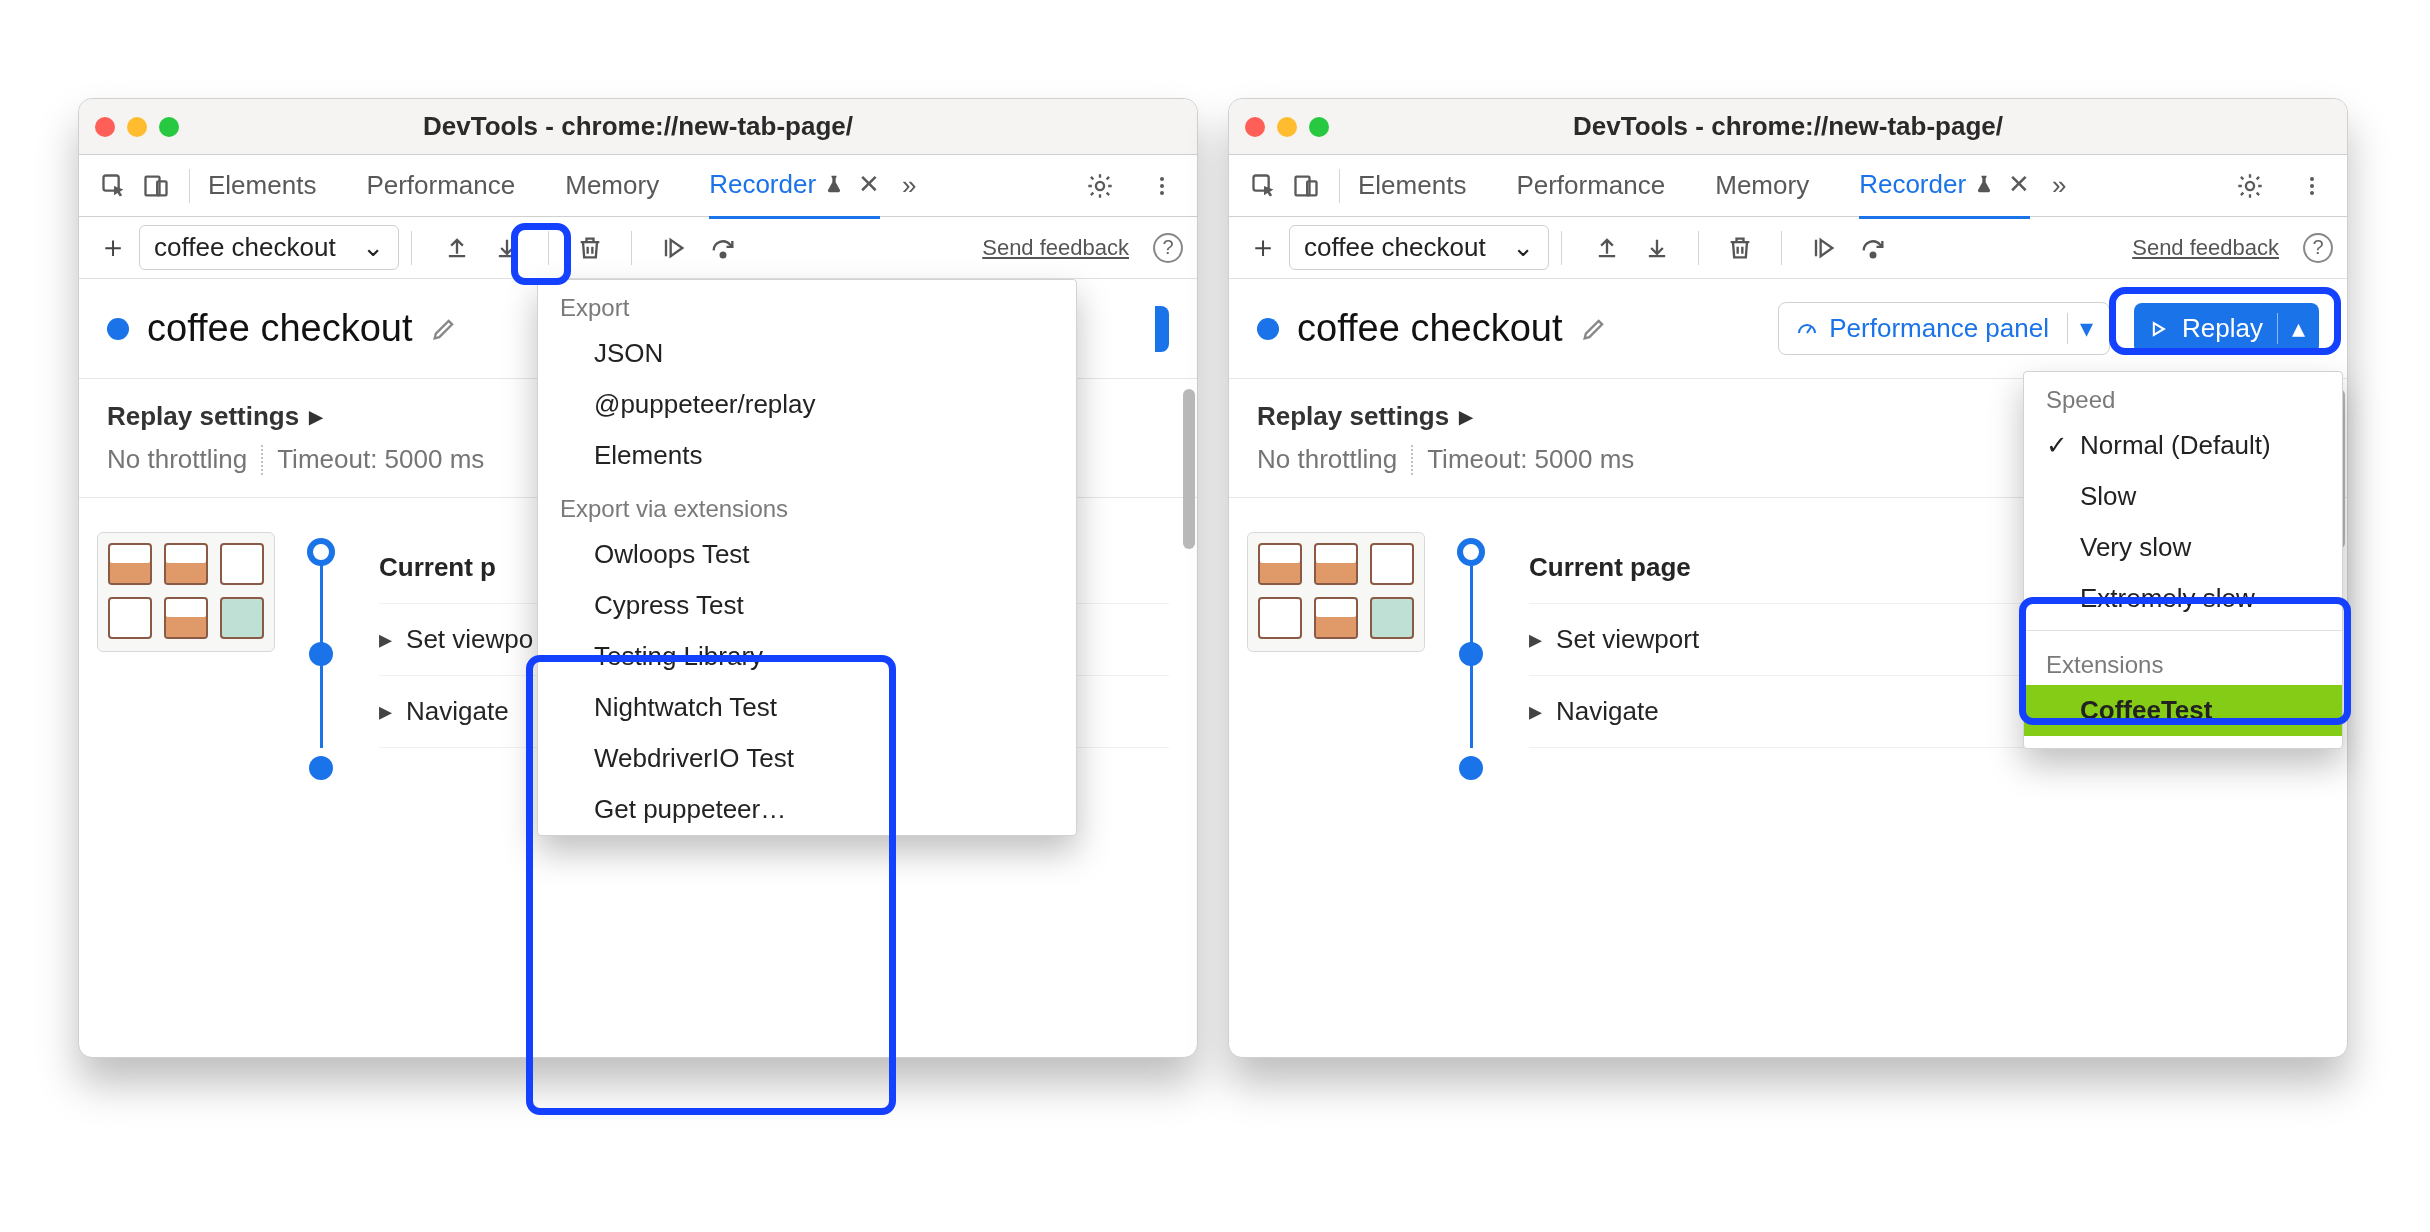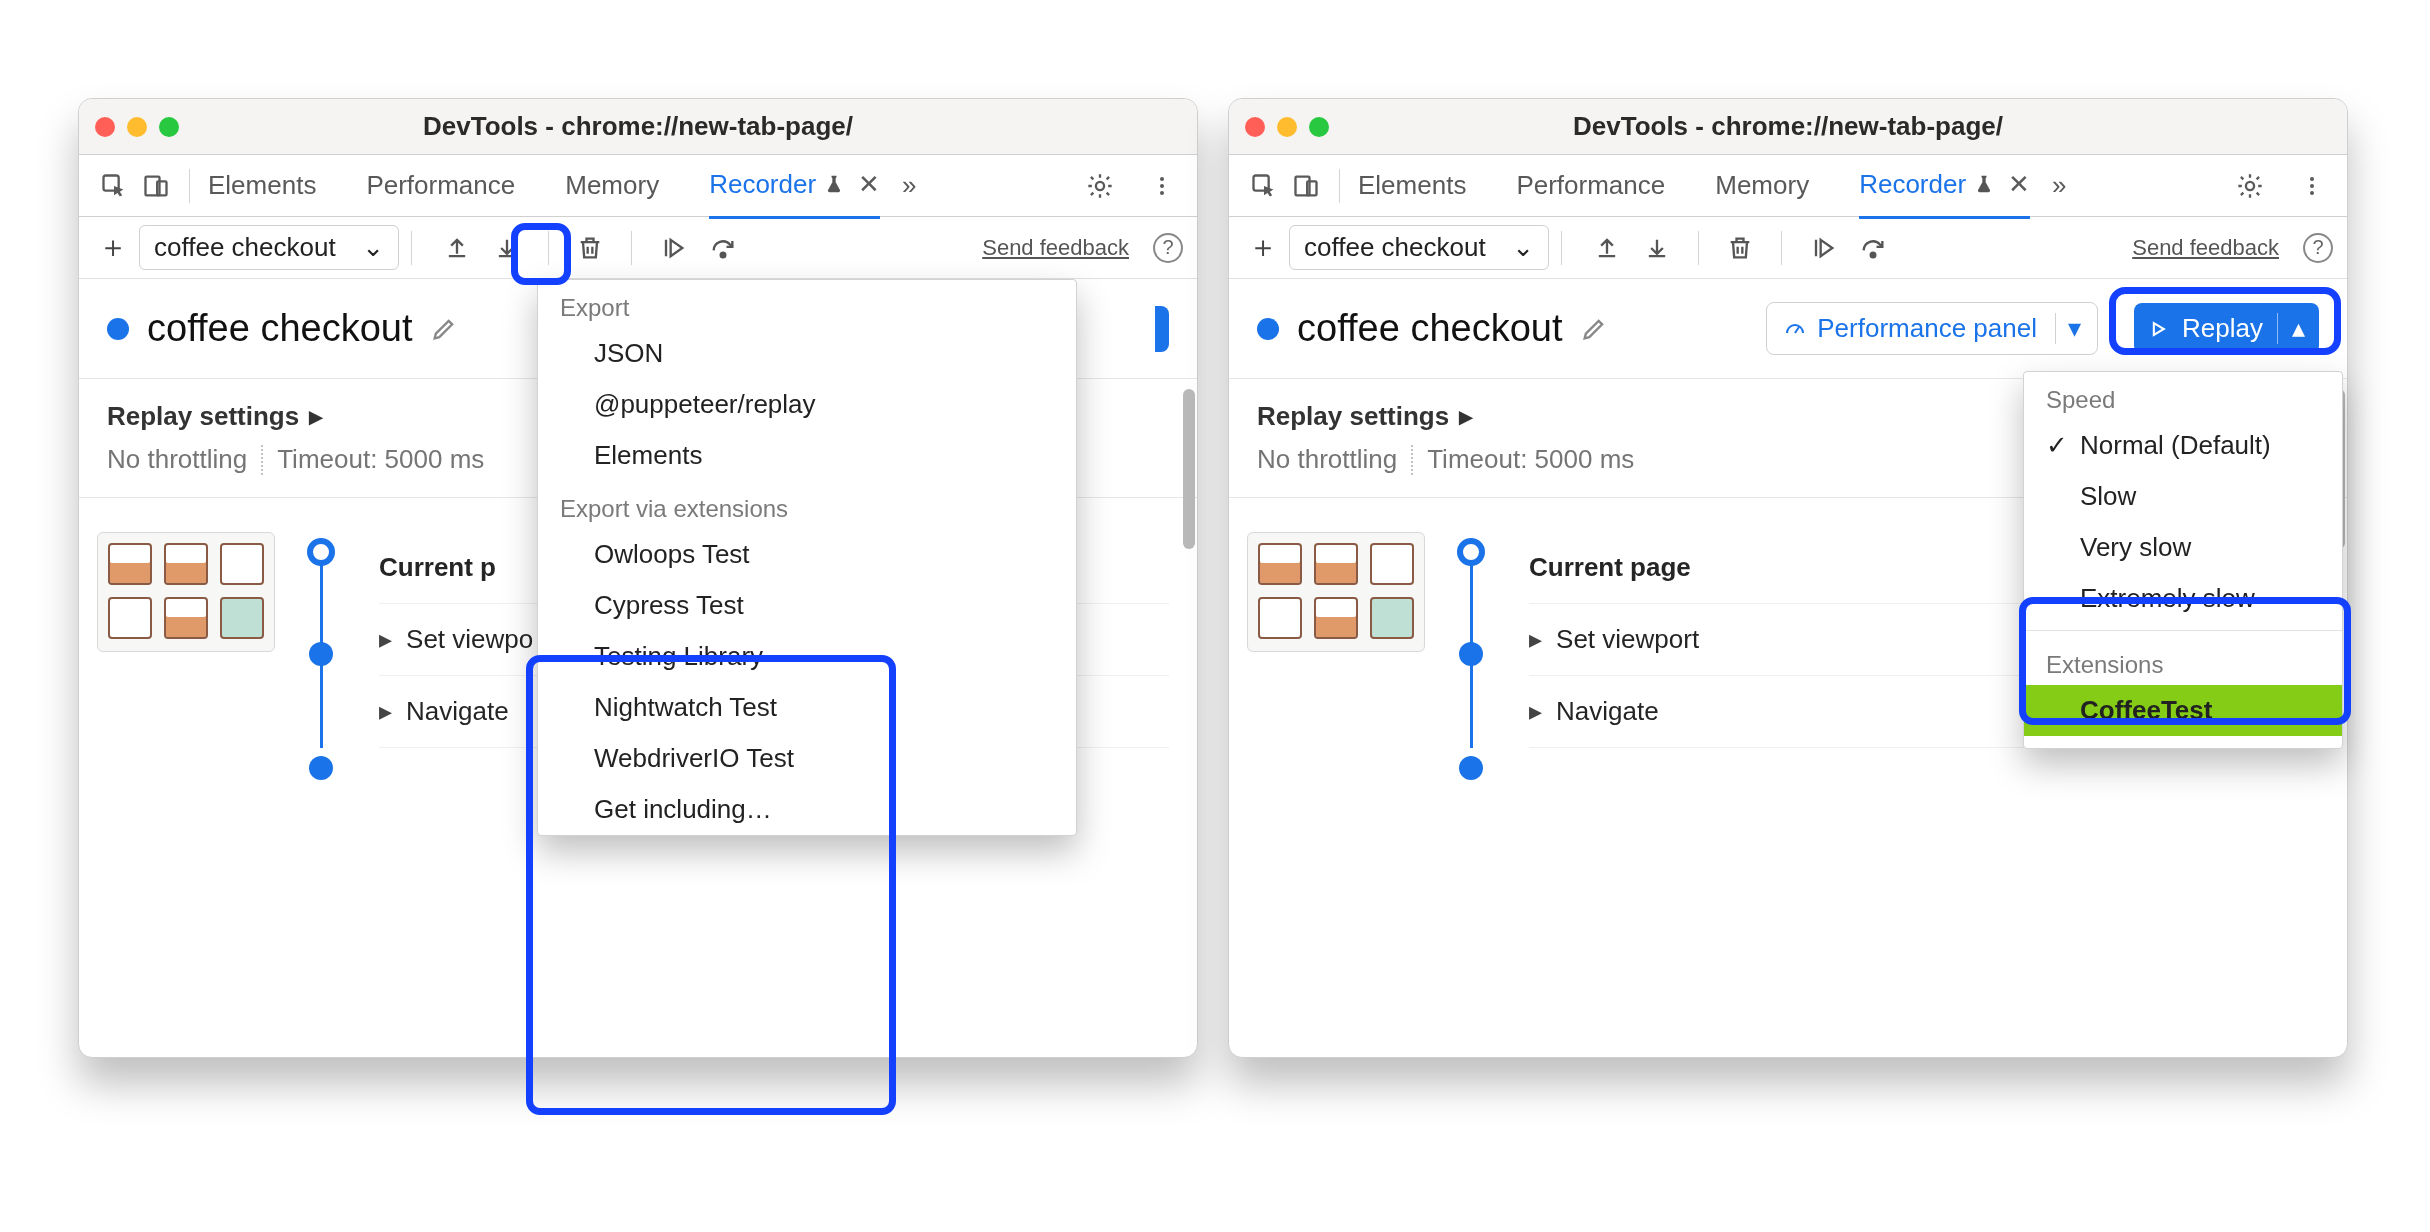--- a/index.html
+++ b/index.html
@@ -90,21 +90,21 @@
   .recording-name { font-size: 38px; color:#111; }
   .pencil { color:#888; }
   .perf-panel-btn {
     display:flex; align-items:center; gap:10px;
     border:1px solid #d0d0d0; border-radius:8px; padding: 10px 16px;
     color:#1a73e8; font-size:26px; margin-left:auto;
   }
   .perf-panel-btn .split { border-left:1px solid #d0d0d0; padding-left:12px; margin-left:8px; color:#1a73e8; }
   .replay-btn {
     display:flex; align-items:center; background:#1a73e8; color:#fff;
-    border-radius:8px; padding: 10px 14px; font-size:26px; margin-left: 18px;
+    border-radius:8px; padding: 10px 14px; font-size:26px; margin-left: 6px;
     gap:14px;
   }
   .replay-btn .split { border-left:1px solid rgba(255,255,255,.5); padding-left:14px; }
 
   
   .settings-strip { padding: 22px 28px; border-bottom:1px solid #e6e6e6; color:#333; }
   .settings-strip .row1 { font-weight:600; display:flex; align-items:center; gap:10px; }
   .settings-strip .row2 { color:#757575; margin-top: 12px; display:flex; align-items:center; }
   .dotted-sep { border-left:2px dotted #c2c2c2; height: 30px; margin: 0 14px; }
 
@@ -307,21 +307,21 @@
     <div class="dd-section-label">Export</div>
     <div class="dd-item">JSON</div>
     <div class="dd-item">@puppeteer/replay</div>
     <div class="dd-item">Elements</div>
     <div class="dd-section-label">Export via extensions</div>
     <div class="dd-item">Owloops Test</div>
     <div class="dd-item">Cypress Test</div>
     <div class="dd-item">Testing Library</div>
     <div class="dd-item">Nightwatch Test</div>
     <div class="dd-item">WebdriverIO Test</div>
-    <div class="dd-item">Get including…</div>
+    <div class="dd-item">Get puppeteer…</div>
   </div>
 
   <div class="highlight" style="top:124px; left:432px; width:60px; height:62px;"></div>
   <div class="highlight" style="top:556px; left:447px; width:370px; height:460px;"></div>
 </div>
 
 <div class="window" id="win-right">
   <div class="titlebar">
     <div class="traffic">
       <div class="tl red"></div>

